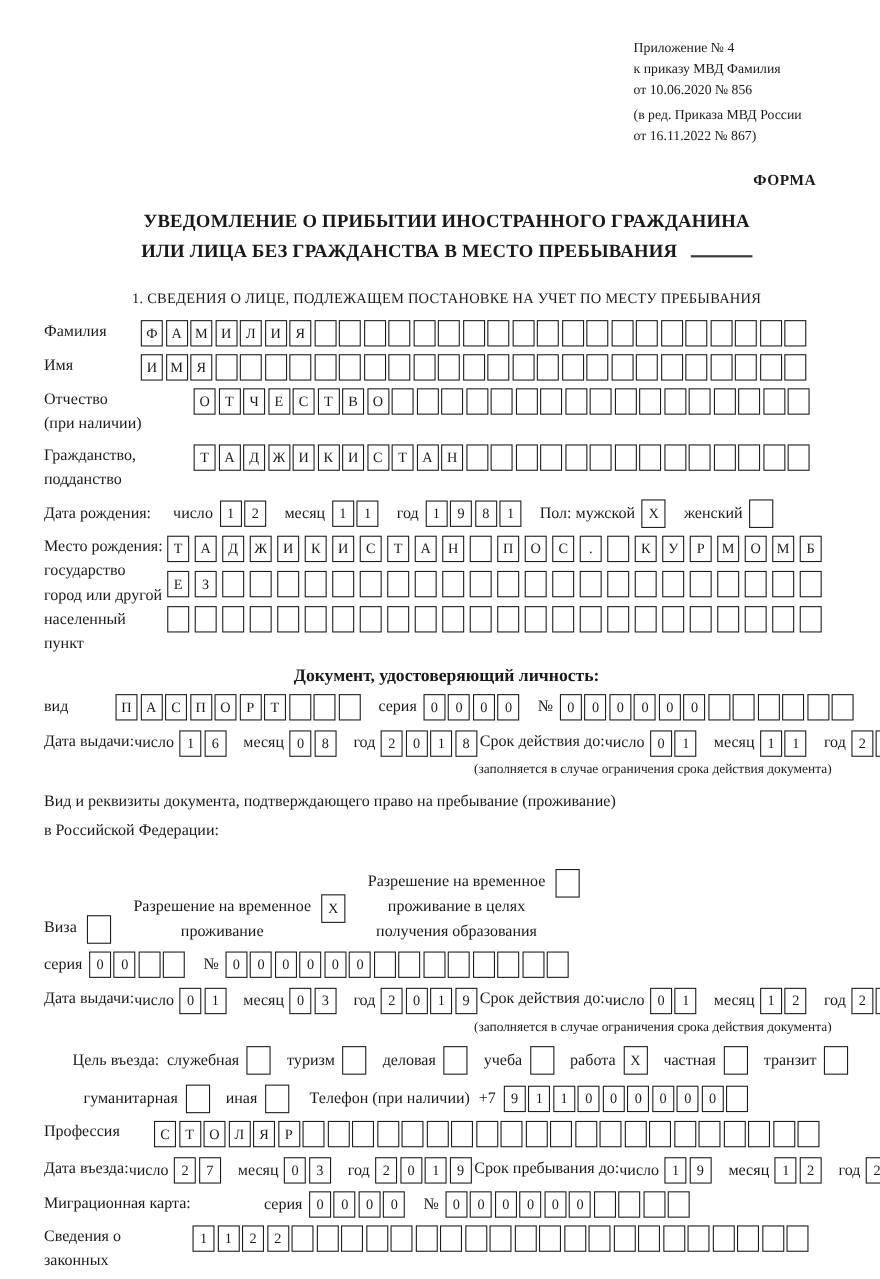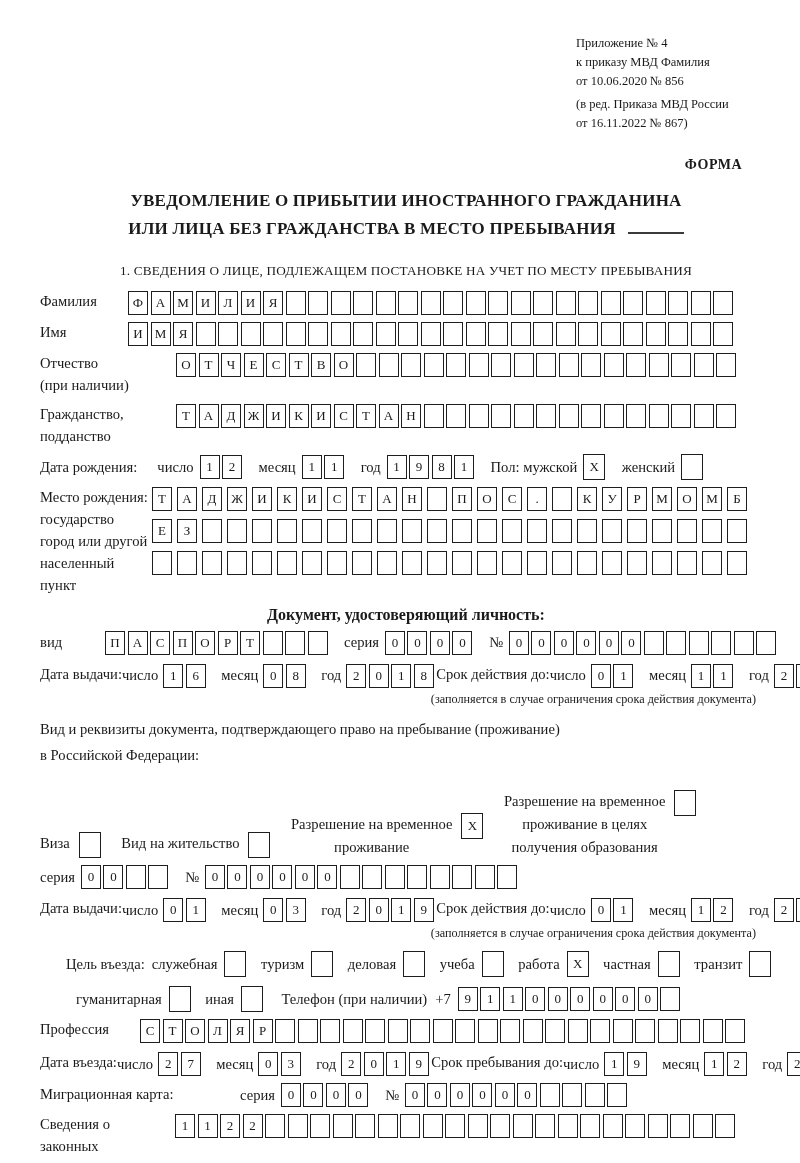--- a/index.html
+++ b/index.html
@@ -426,26 +426,20 @@
     </div>
 
     <div class="permits">
       <div class="permit">
         <span class="plbl">Виза</span>
         <span class="cells cb">
             <span class="cell"></span>
           </span>
       </div>
       <div class="permit">
-        <span class="plbl">Вид на жительство</span>
-        <span class="cells cb">
-            <span class="cell"></span>
-          </span>
-      </div>
-      <div class="permit">
         <span class="plbl">Разрешение на временное
 проживание</span>
         <span class="cells cb">
             <span class="cell">X</span>
           </span>
       </div>
       <div class="permit">
         <span class="plbl">Разрешение на временное
 проживание в целях
 получения образования</span>

